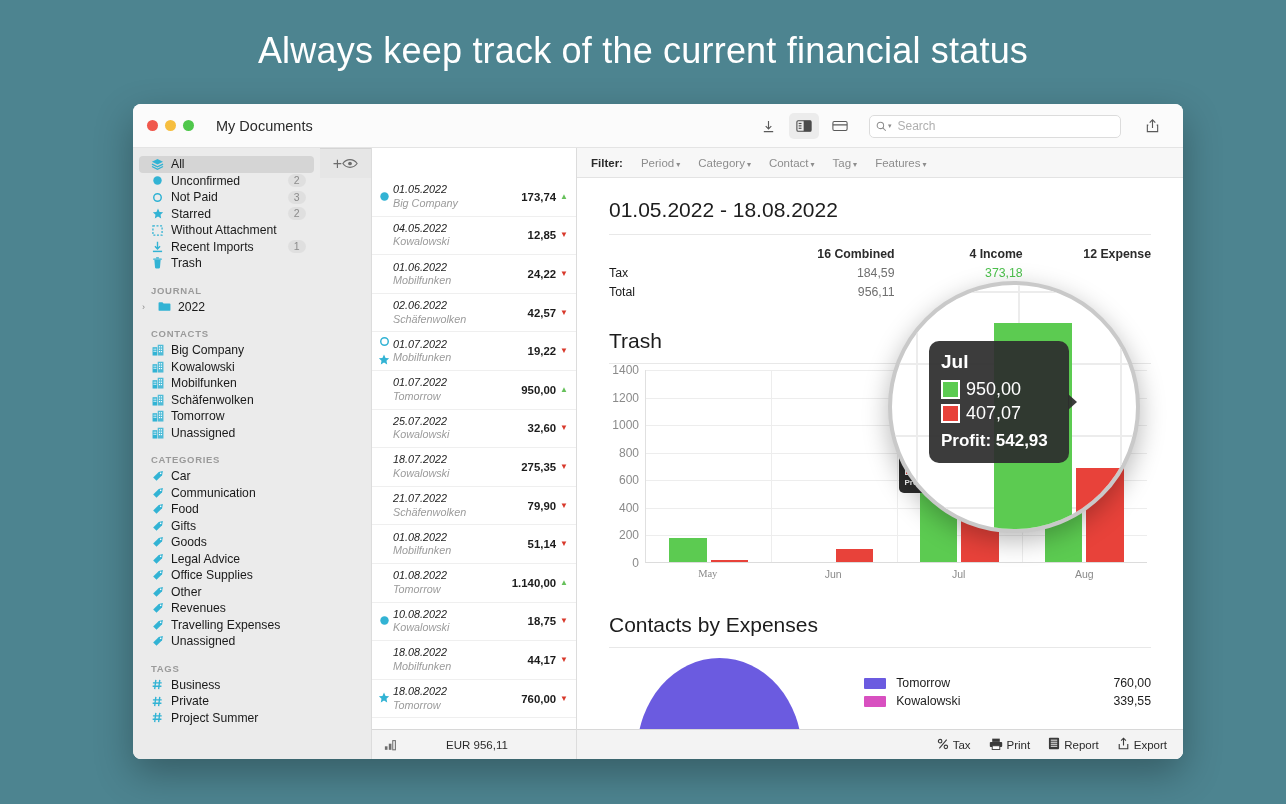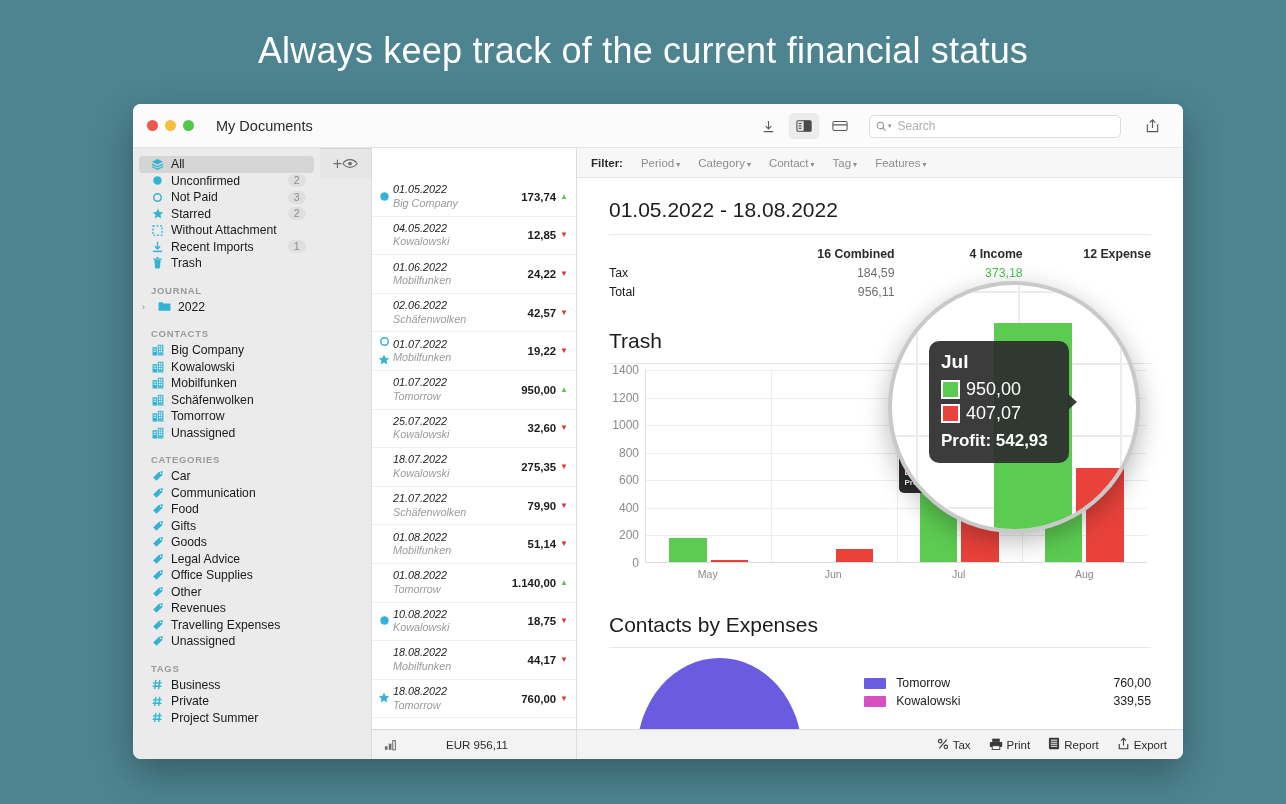--- a/index.html
+++ b/index.html
@@ -907,21 +907,21 @@
                   </div>
                   <div class="tt-line">
                     <span class="tt-sw r"></span>
                     <span>407,07</span>
                   </div>
                   <div class="tt-profit">Profit: 542,93</div>
                   <div class="tt-arrow"></div>
                 </div>
               </div>
             <div class="xlabels" id="xlabels">
-                <div class="xlab" style="left: 12.5%;">May</div>
+                <div class="xlab" style="left: 12.5%; font-family: Liberation Serif, serif;">May</div>
                 <div class="xlab" style="left: 37.5%;">Jun</div>
                 <div class="xlab" style="left: 62.5%;">Jul</div>
                 <div class="xlab" style="left: 87.5%;">Aug</div>
               </div>
           </div>
 
           <div class="sec-title">Contacts by Expenses</div>
           <div class="sec-rule"></div>
 
           <div class="pie-area">

